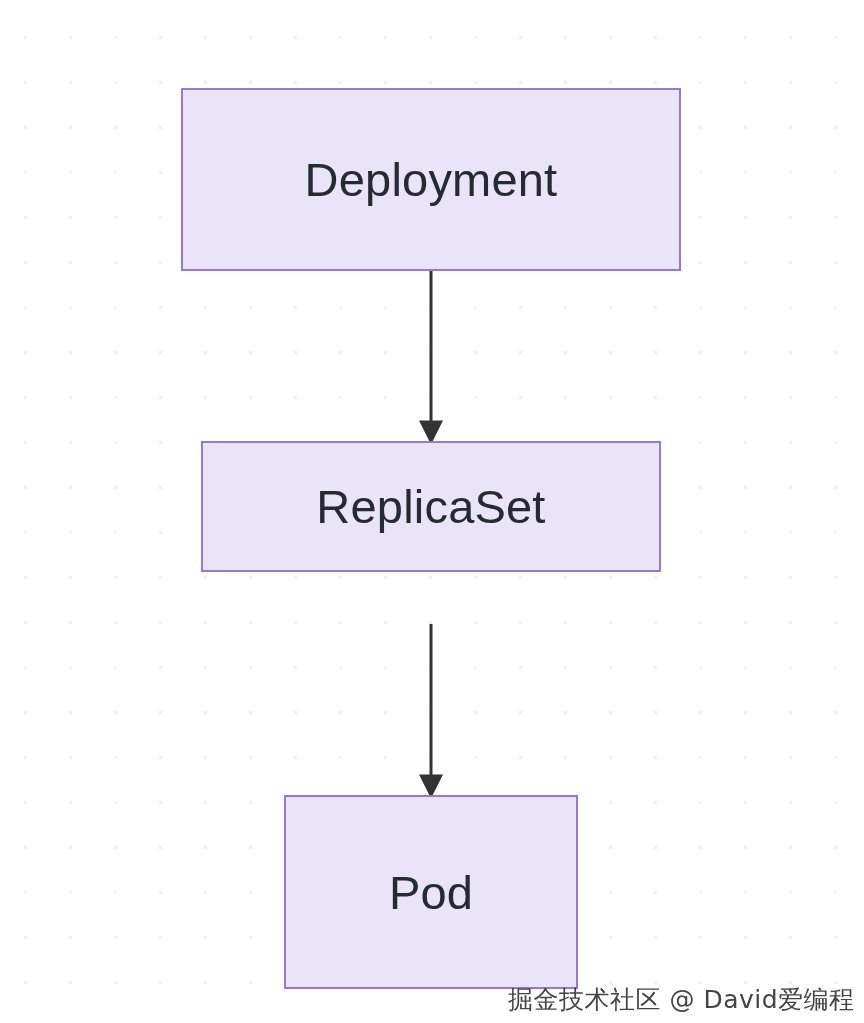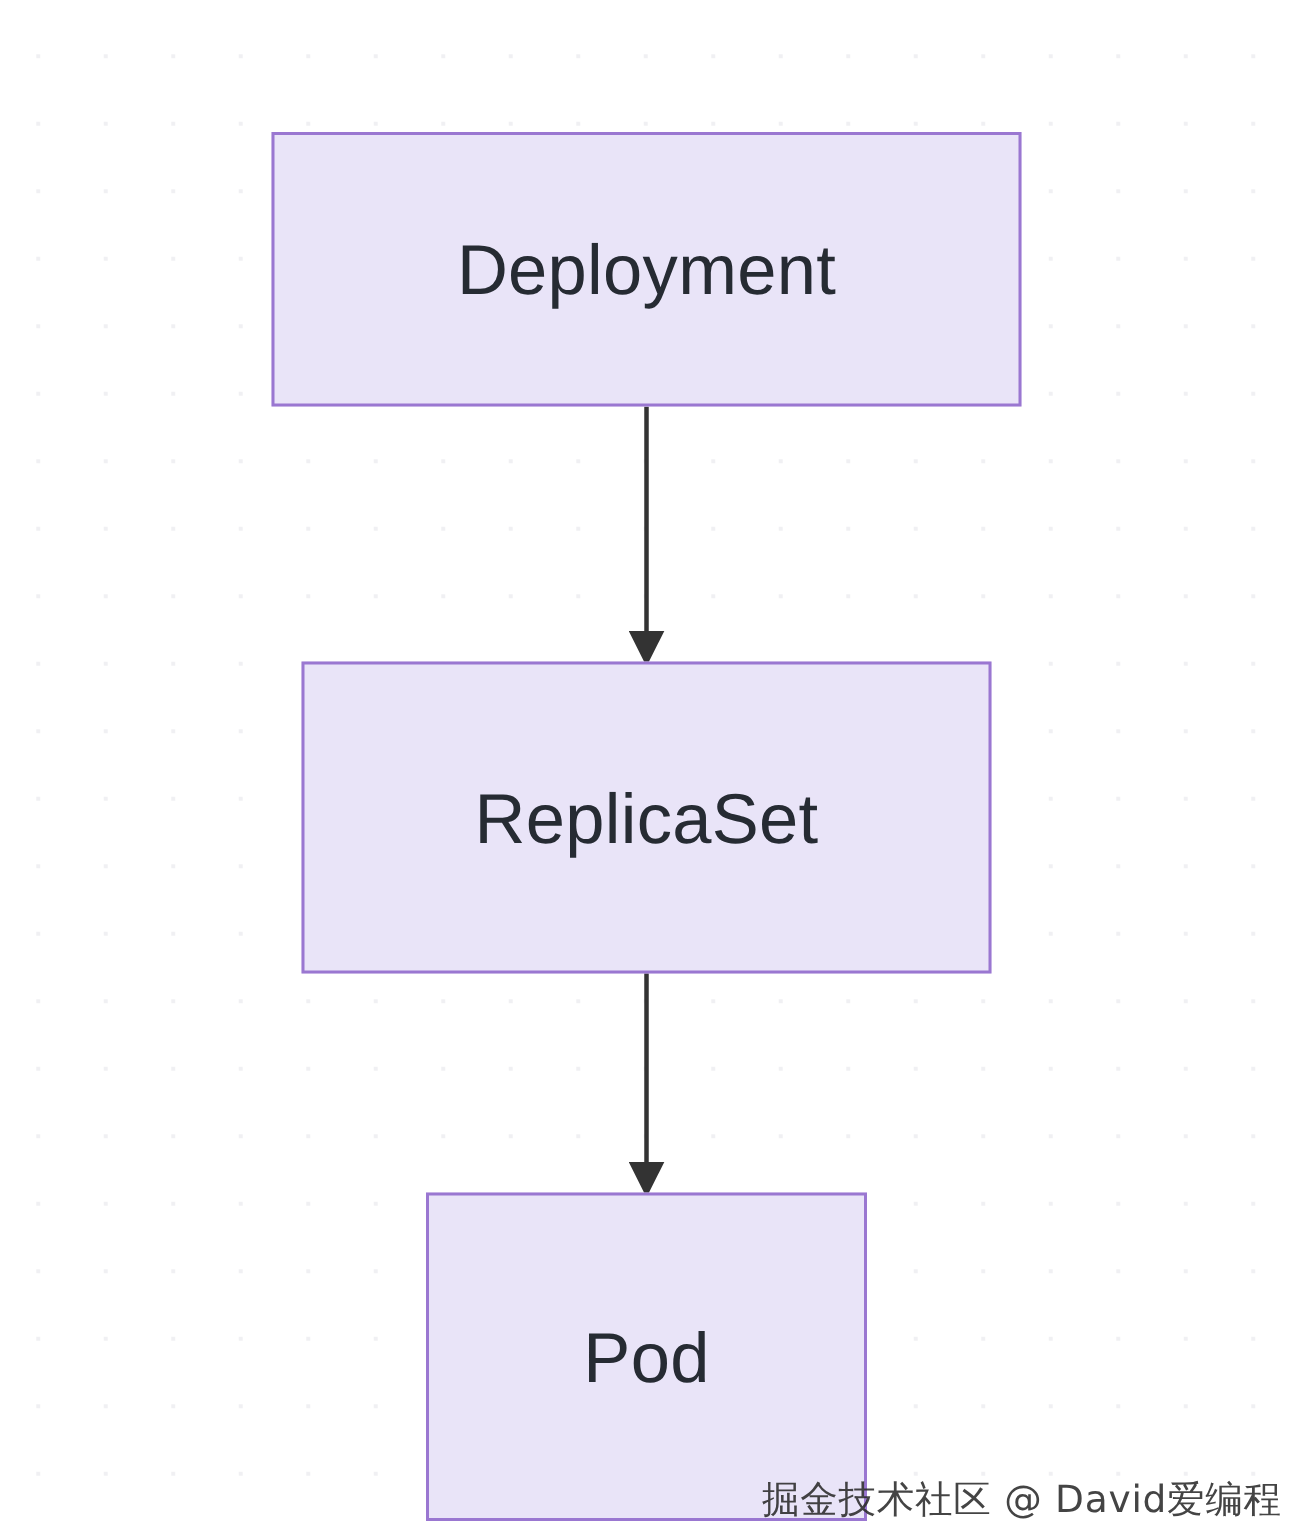--- a/index.html
+++ b/index.html
@@ -53,29 +53,29 @@
     top: 88px;
     width: 500px;
     height: 183px;
   }
   #node-deployment .node-label { font-size: 47px; }
 
   #node-replicaset {
     left: 201px;
     top: 441px;
     width: 460px;
-    height: 208px;
+    height: 131px;
   }
   #node-replicaset .node-label { font-size: 47px; }
 
   #node-pod {
     left: 284px;
     top: 795px;
     width: 294px;
-    height: 219px;
+    height: 194px;
   }
   #node-pod .node-label { font-size: 47px; }
 
   .watermark {
     position: absolute;
     left: 508px;
     top: 962px;
     font-family: "DejaVu Sans", "Liberation Sans", sans-serif;
     font-size: 25px;
     line-height: 1.25;

